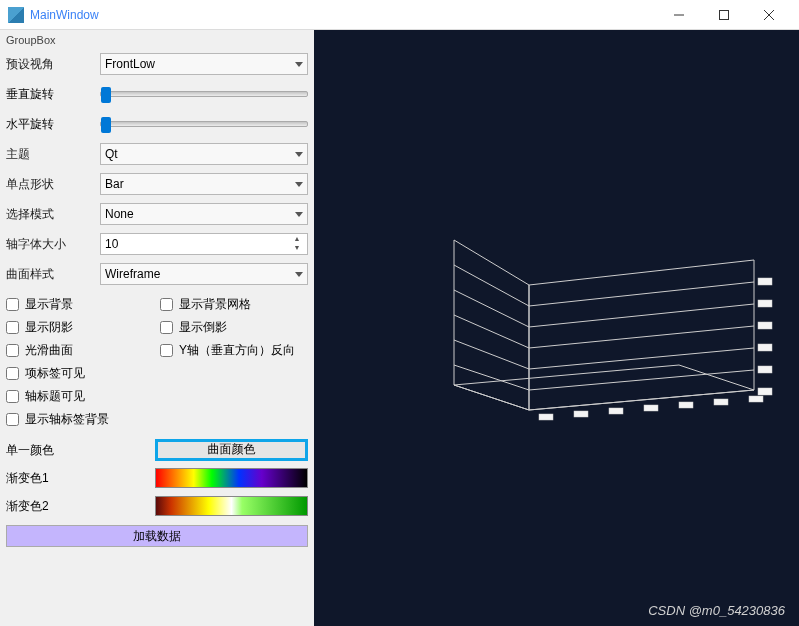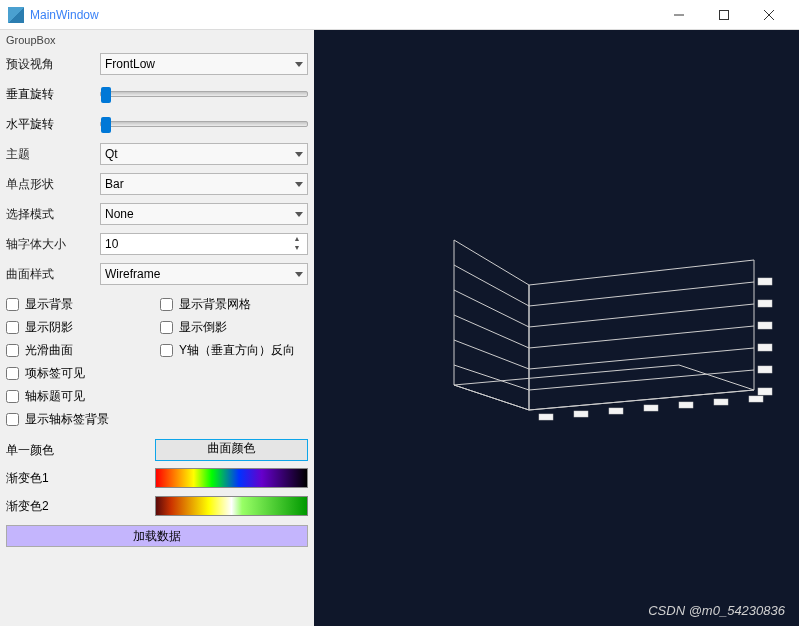--- a/index.html
+++ b/index.html
@@ -145,24 +145,24 @@
       align-items: center;
       height: 22px;
       gap: 4px;
       margin-top: 4px;
     }
     .colorrow .lbl { width: 145px; font-size: 12px; }
     .btn {
       flex: 1;
       height: 22px;
       background: #e5e5e5;
-      border: 1px solid #0ea5e9;
-      font-size: 12px;
-      display: flex;
-      align-items: flex-start;
+      border: 3px solid #0ea5e9;
+      font-size: 12px;
+      display: flex;
+      align-items: flex-end;
       justify-content: center;
     }
     .gradient {
       flex: 1;
       height: 20px;
       border: 1px solid #888;
     }
     .g1 { background: linear-gradient(to right, #ff0000 0%, #ff9900 15%, #ffff00 25%, #00ff00 37%, #0033ff 55%, #6600cc 70%, #000000 100%); }
     .g2 { background: linear-gradient(to right, #5b0a0a 0%, #cc3300 10%, #ffff00 35%, #ffffff 50%, #99ff66 57%, #009900 100%); }
     .loadbtn {

